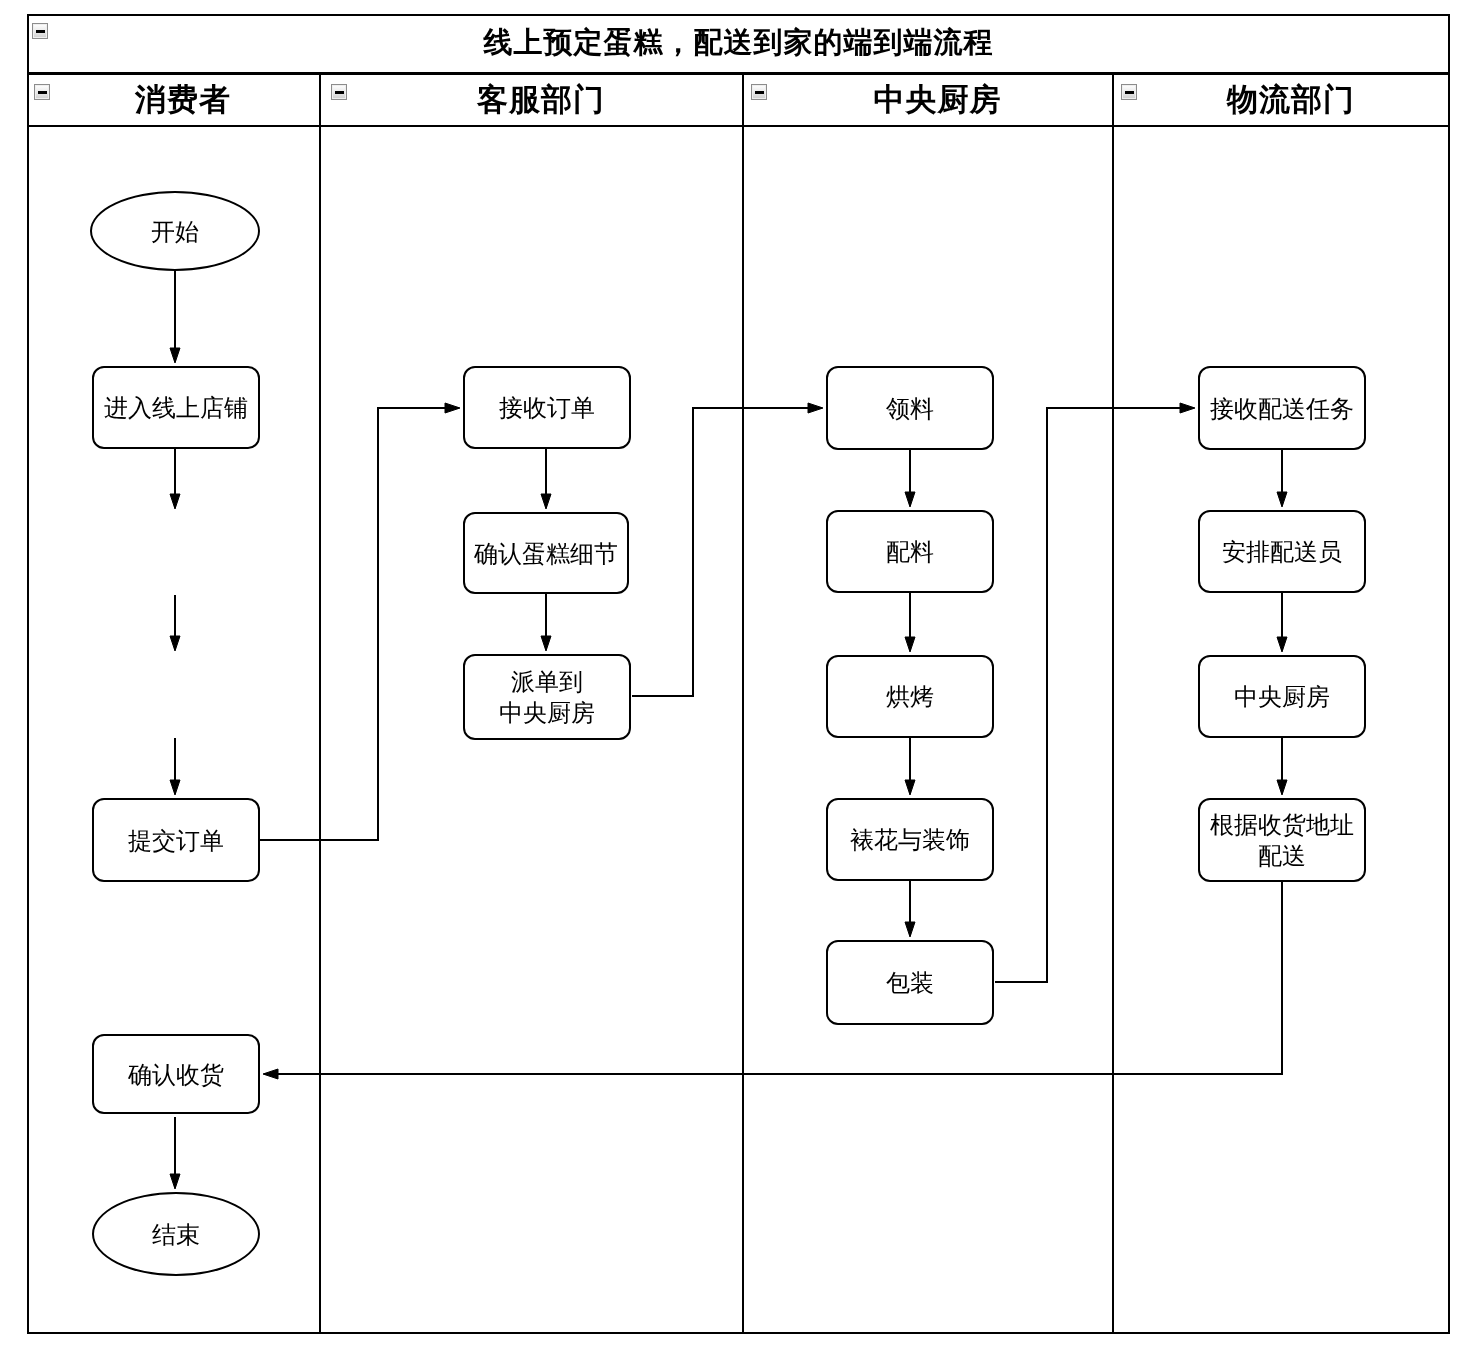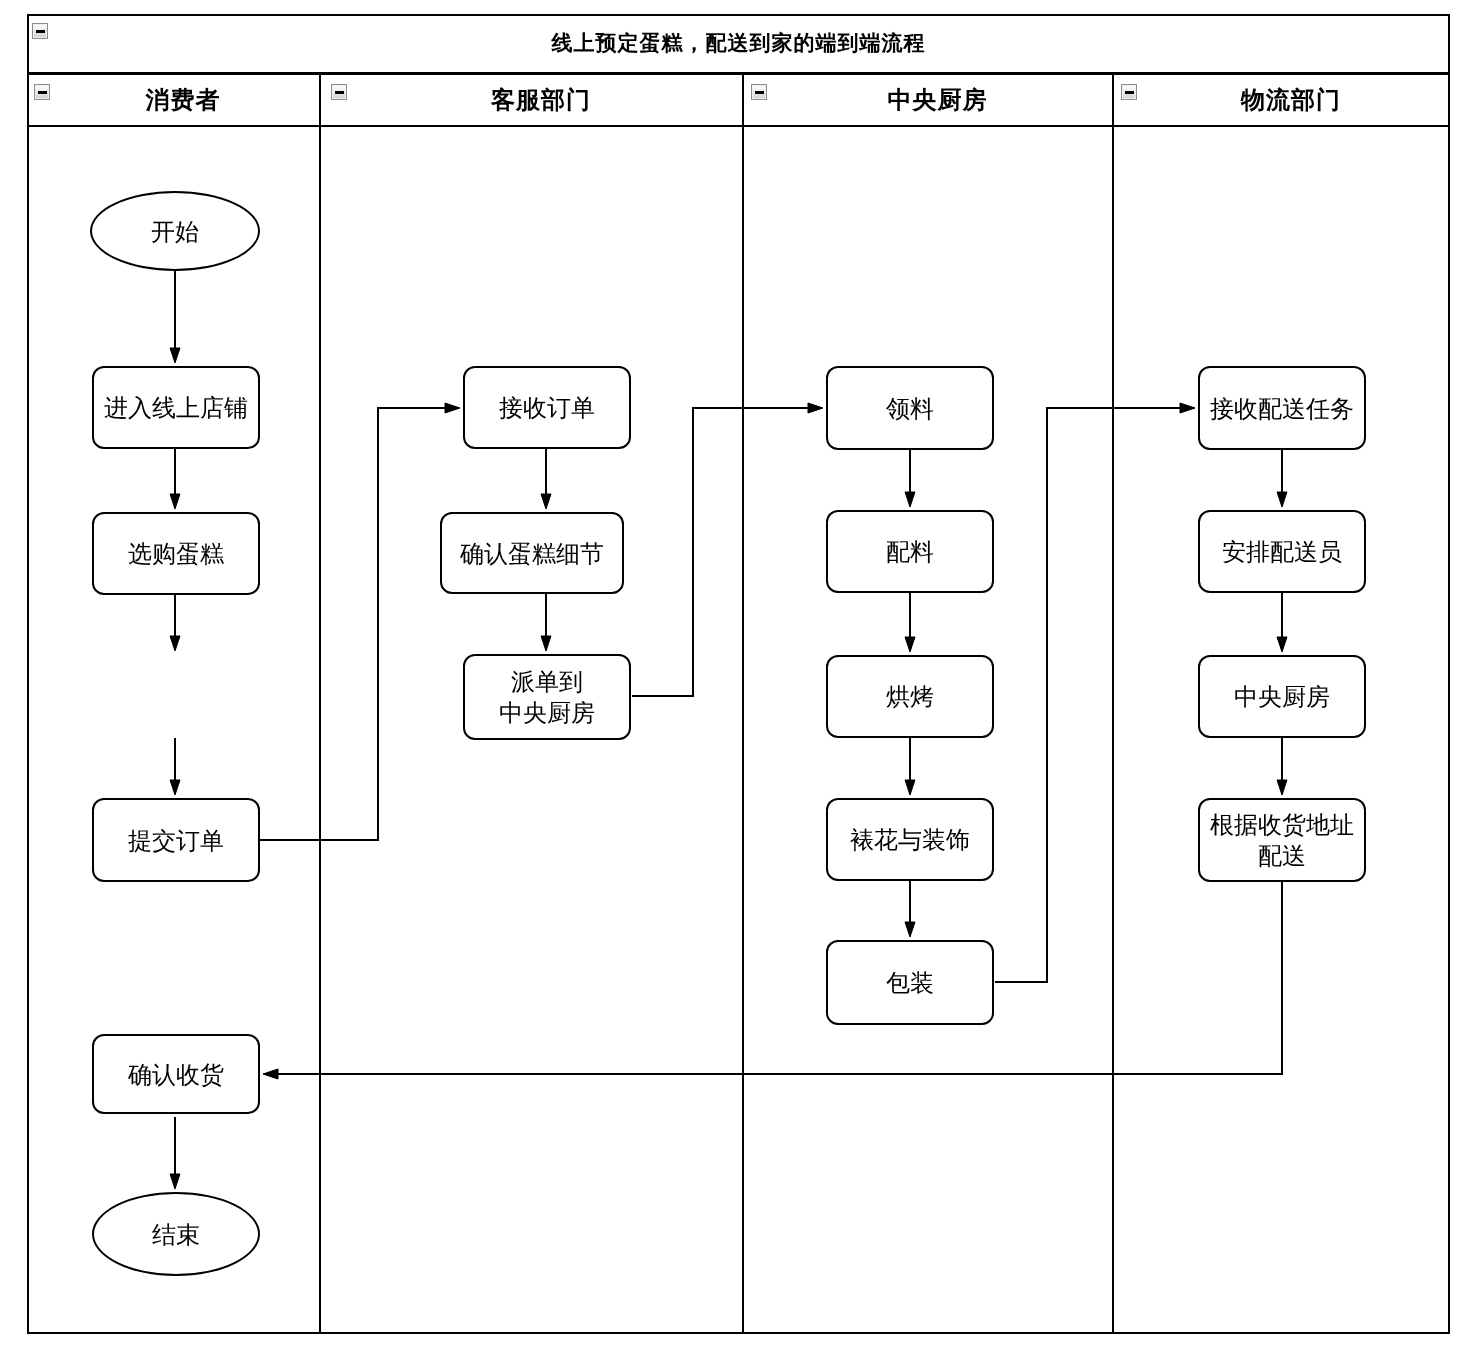--- a/index.html
+++ b/index.html
@@ -22,33 +22,33 @@
   }
   .title-row {
     position: absolute;
     left: 27px; top: 14px;
     width: 1423px; height: 61px;
     box-sizing: border-box;
     border-bottom: 3px solid #000000;
     display: flex; align-items: center; justify-content: center;
   }
   .title-text {
-    font-size: 21px; font-weight: bold; letter-spacing: 1px;
+    font-size: 29px; font-weight: bold; letter-spacing: 1px;
   }
   .header-row {
     position: absolute;
     left: 27px; top: 75px;
     width: 1423px; height: 52px;
     box-sizing: border-box;
     border-bottom: 2px solid #000000;
     display: flex;
   }
   .lane-header {
     display: flex; align-items: center; justify-content: center;
-    font-size: 24px; font-weight: bold; letter-spacing: 1px;
+    font-size: 31px; font-weight: bold; letter-spacing: 1px;
     box-sizing: border-box;
     padding-left: 19px;
   }
   .vsep {
     position: absolute;
     top: 75px; height: 1257px; width: 2px;
     background: #000000;
   }
   .collapse {
     position: absolute;
@@ -151,27 +151,26 @@
       <line x1="1282" y1="450" x2="1282" y2="506" marker-end="url(#arrow)"></line>
       <line x1="1282" y1="593" x2="1282" y2="651" marker-end="url(#arrow)"></line>
       <line x1="1282" y1="738" x2="1282" y2="794" marker-end="url(#arrow)"></line>
       <polyline points="1282,882 1282,1074 264,1074" marker-end="url(#arrow)"></polyline>
       <line x1="175" y1="1117" x2="175" y2="1188" marker-end="url(#arrow)"></line>
     </g>
   </svg>
 
   <div class="node terminator" style="left:90px;top:191px;width:170px;height:80px">开始</div>
   <div class="node" style="left:92px;top:366px;width:168px;height:83px">进入线上店铺</div>
-  <div class="node" style="left:92px;top:512px;width:168px;height:83px">选购蛋糕</div>
   <div class="node" style="left:92px;top:798px;width:168px;height:84px">提交订单</div>
   <div class="node" style="left:92px;top:1034px;width:168px;height:80px">确认收货</div>
   <div class="node terminator" style="left:92px;top:1192px;width:168px;height:84px">结束</div>
 
   <div class="node" style="left:463px;top:366px;width:168px;height:83px">接收订单</div>
-  <div class="node" style="left:440px;top:512px;width:184px;height:82px">确认蛋糕细节</div>
+  <div class="node" style="left:463px;top:512px;width:166px;height:82px">确认蛋糕细节</div>
   <div class="node" style="left:463px;top:654px;width:168px;height:86px">派单到
 中央厨房</div>
 
   <div class="node" style="left:826px;top:366px;width:168px;height:84px">领料</div>
   <div class="node" style="left:826px;top:510px;width:168px;height:83px">配料</div>
   <div class="node" style="left:826px;top:655px;width:168px;height:83px">烘烤</div>
   <div class="node" style="left:826px;top:798px;width:168px;height:83px">裱花与装饰</div>
   <div class="node" style="left:826px;top:940px;width:168px;height:85px">包装</div>
 
   <div class="node" style="left:1198px;top:510px;width:168px;height:83px">安排配送员</div>

